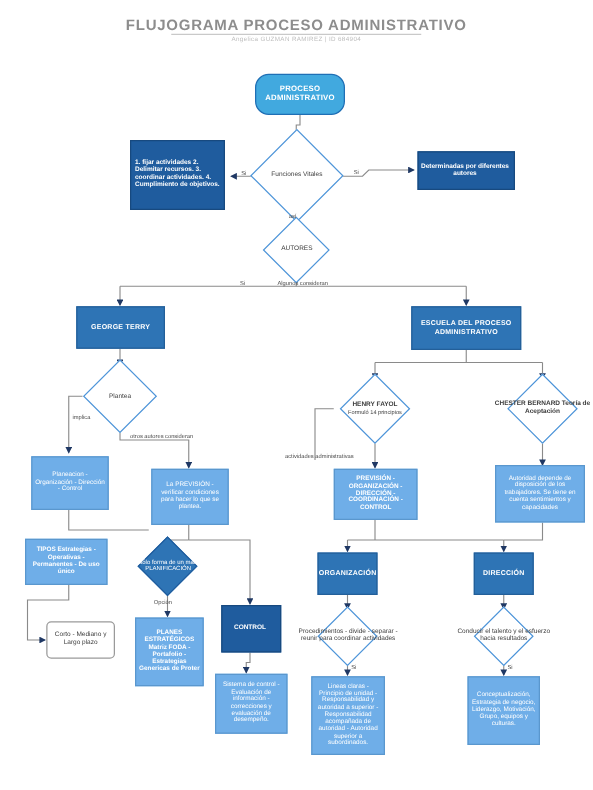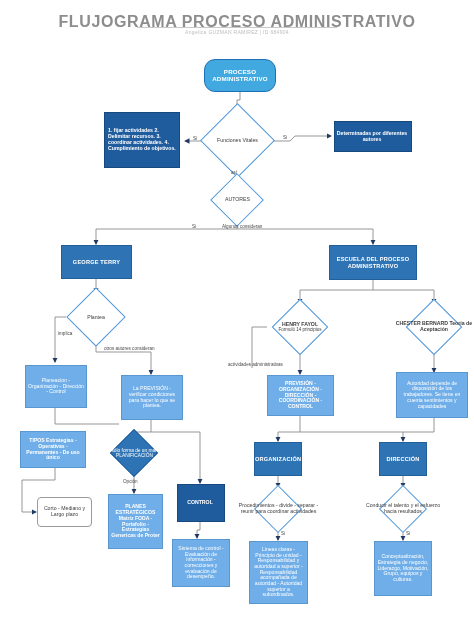--- a/index.html
+++ b/index.html
@@ -6,21 +6,21 @@
   body{
     width:474px;height:632px;position:relative;overflow:hidden;
     font-family:"Liberation Sans","DejaVu Sans",sans-serif;
     color:#333;
   }
   #canvas{position:absolute;left:0;top:0;width:474px;height:632px;}
   svg#wires{position:absolute;left:0;top:0;width:474px;height:632px;pointer-events:none;}
 
   .title{
     position:absolute;left:0;top:13px;width:474px;text-align:center;
-    font-size:16px;font-weight:bold;letter-spacing:.6px;color:#8d8d8d;
+    font-size:12px;font-weight:bold;letter-spacing:.6px;color:#8d8d8d;
   }
   .rule{position:absolute;left:137px;top:27px;width:200px;height:1px;background:#c9c9c9;}
   .subtitle{
     position:absolute;left:0;top:29px;width:474px;text-align:center;
     font-size:5px;letter-spacing:.3px;color:#bdbdbd;
   }
 
   .node{position:absolute;box-sizing:border-box;display:flex;align-items:center;justify-content:center;text-align:center;}
   .node span{display:block;width:100%;line-height:1.12;padding:0 2px;}
 

